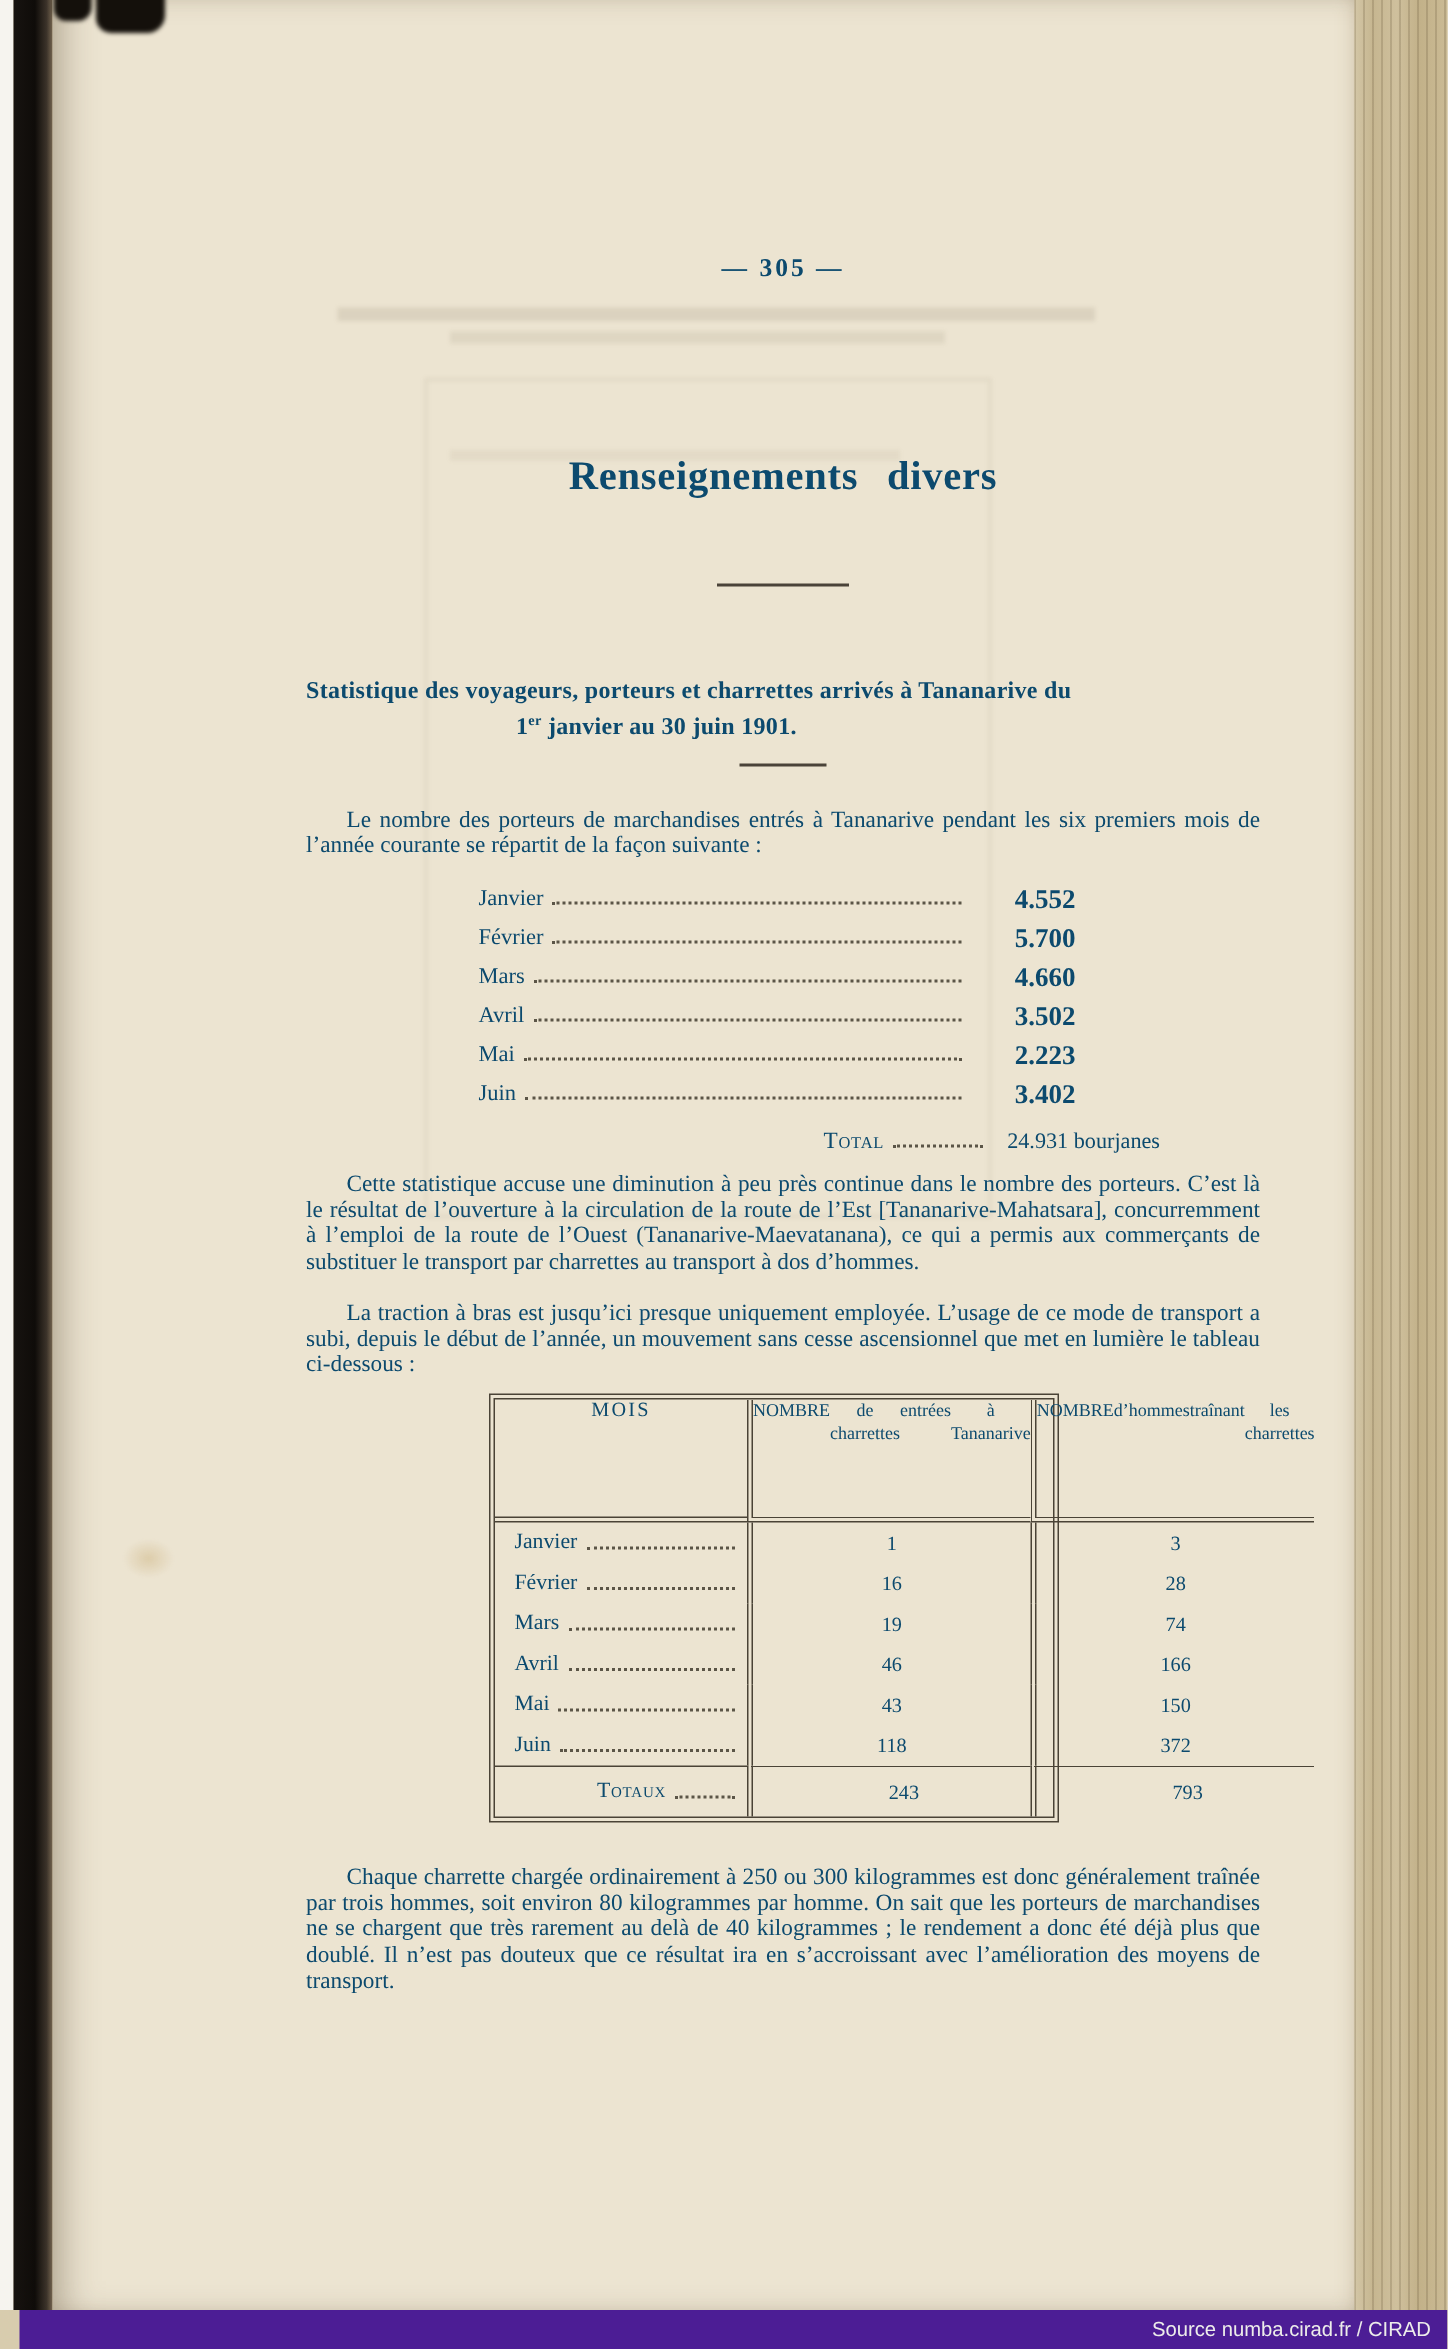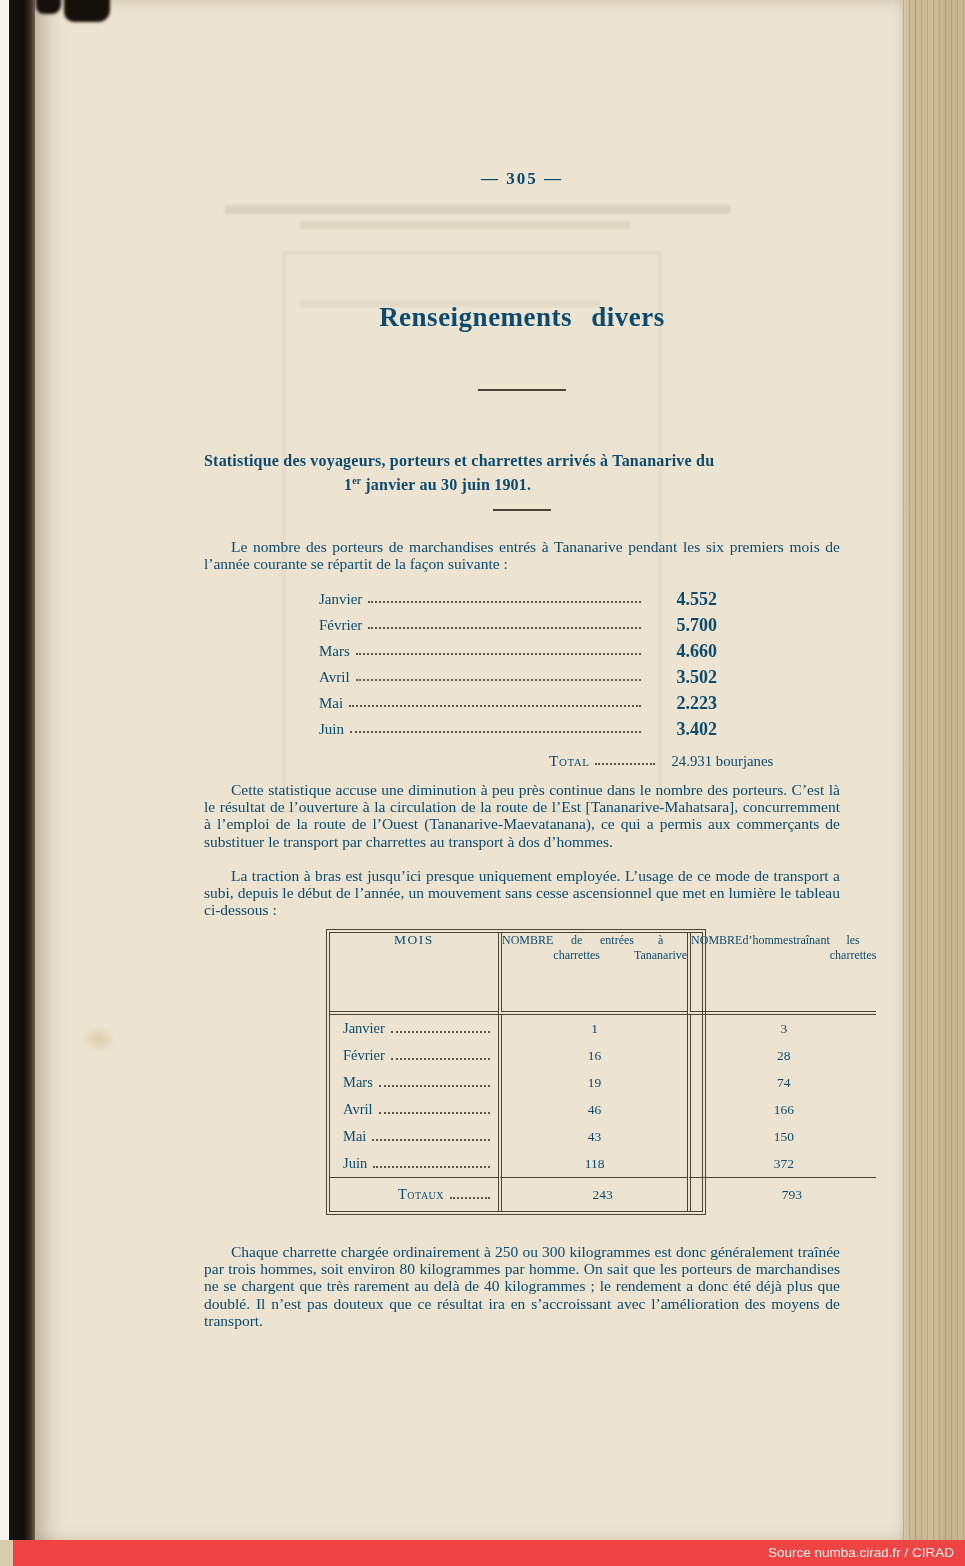--- a/index.html
+++ b/index.html
@@ -81,21 +81,21 @@
   .t-month { height:27px; display:flex; align-items:center; padding-left:13px; font-size:14.5px; }
   .t-month .leader { margin-right:8px; }
   .t-num { height:27px; display:flex; align-items:center; justify-content:center; font-size:13.5px; }
   .t-total { height:34px; display:flex; align-items:center; padding-left:68px;
     border-top:1px solid #4a4336; font-size:14.5px; }
   .t-total .tl { font-variant:small-caps; letter-spacing:.5px; }
   .t-total .leader { margin-right:8px; }
   .t-totalnum { height:34px; border-top:1px solid #4a4336;padding-left:16px; }
 
   
-  .footer-bar { position:absolute; left:13px; right:0; bottom:0; height:26px; background:#ef4444;
+  .footer-bar { position:absolute; left:13px; right:0; bottom:0; height:26px; background:#4c1d95;
     color:#edecea; font-family:"Liberation Sans", sans-serif; font-size:13.5px;
     line-height:26px; text-align:right; padding-right:11px; }
 </style>
 </head>
 <body>
 
 <div id="scan">
 
   <div class="paper"></div>
   <div class="white-strip"></div>

